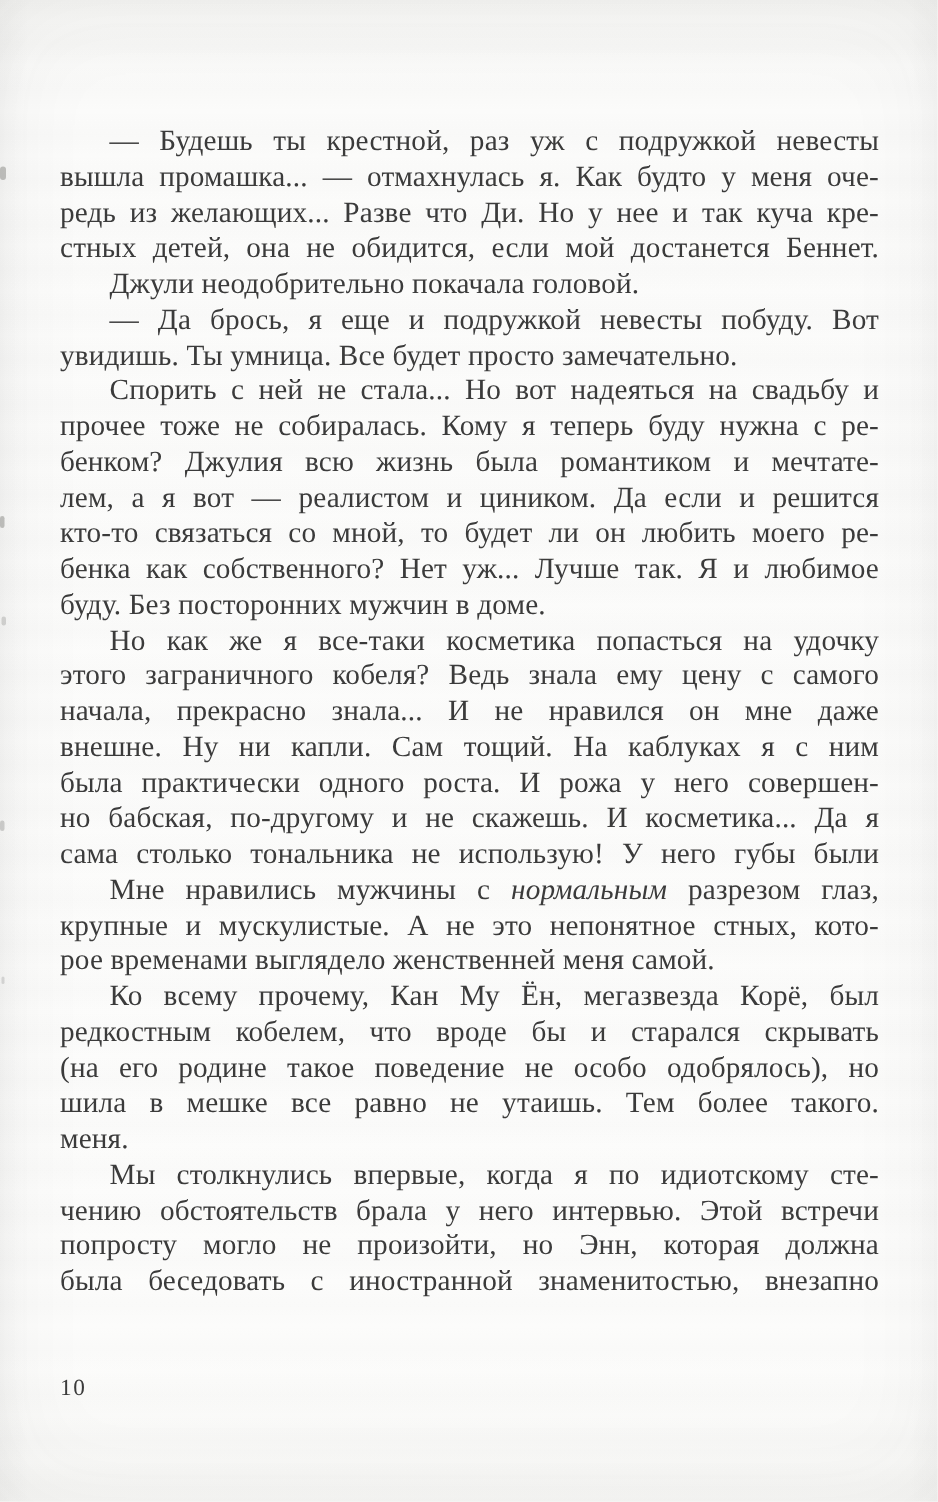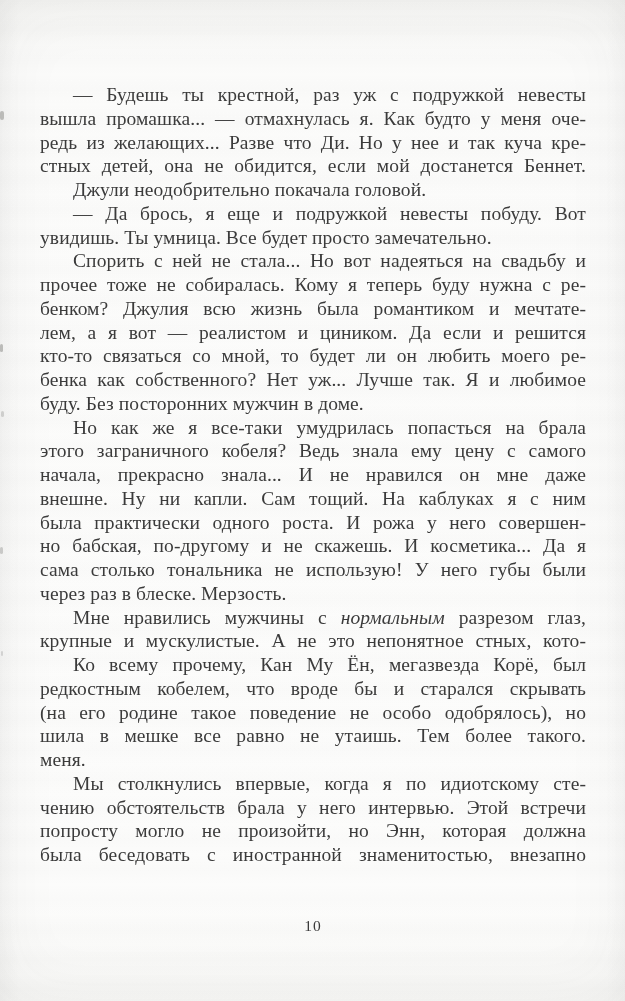--- a/index.html
+++ b/index.html
@@ -50,21 +50,21 @@
   }
   .italic {
     font-style: italic;
     margin-top: 25px;
   }
   .page-number {
     position: absolute;
     left: 40px;
     top: 917px;
     width: 546px;
-    text-align: center;
+    text-align: left;
     font-size: 15.5px;
     color: var(--text-color, #3b3b3b);
     letter-spacing: 1px;
   }
   .speck {
     position: absolute;
     background: #8f8f8d;
     opacity: 0.55;
     border-radius: 2px;
   }
@@ -102,32 +102,32 @@
     <div class="paragraph">
       <div class="line first">Спорить с ней не стала... Но вот надеяться на свадьбу и</div>
       <div class="line">прочее тоже не собиралась. Кому я теперь буду нужна с ре-</div>
       <div class="line">бенком? Джулия всю жизнь была романтиком и мечтате-</div>
       <div class="line">лем, а я вот — реалистом и циником. Да если и решится</div>
       <div class="line">кто-то связаться со мной, то будет ли он любить моего ре-</div>
       <div class="line">бенка как собственного? Нет уж... Лучше так. Я и любимое</div>
       <div class="line last">буду. Без посторонних мужчин в доме.</div>
     </div>
     <div class="paragraph">
-      <div class="line first">Но как же я все-таки умудрилась попасться на брала</div>
+      <div class="line first">Но как же я все-таки косметика попасться на удочку</div>
       <div class="line">этого заграничного кобеля? Ведь знала ему цену с самого</div>
       <div class="line">начала, прекрасно знала... И не нравился он мне даже</div>
       <div class="line">внешне. Ну ни капли. Сам тощий. На каблуках я с ним</div>
       <div class="line">была практически одного роста. И рожа у него совершен-</div>
       <div class="line">но бабская, по-другому и не скажешь. И косметика... Да я</div>
       <div class="line">сама столько тональника не использую! У него губы были</div>
-      <div class="line last">через раз в блеске. Мерзость.</div>
     </div>
     <div class="paragraph">
       <div class="line first"><span>Мне нравились мужчины с </span><span class="italic">нормальным</span><span> разрезом глаз,</span></div>
       <div class="line">крупные и мускулистые. А не это непонятное стных, кото-</div>
+      <div class="line last">рое временами выглядело женственней меня самой.</div>
     </div>
     <div class="paragraph">
       <div class="line first">Ко всему прочему, Кан Му Ён, мегазвезда Корё, был</div>
       <div class="line">редкостным кобелем, что вроде бы и старался скрывать</div>
       <div class="line">(на его родине такое поведение не особо одобрялось), но</div>
       <div class="line">шила в мешке все равно не утаишь. Тем более такого.</div>
       <div class="line last">меня.</div>
     </div>
     <div class="paragraph">
       <div class="line first">Мы столкнулись впервые, когда я по идиотскому сте-</div>

